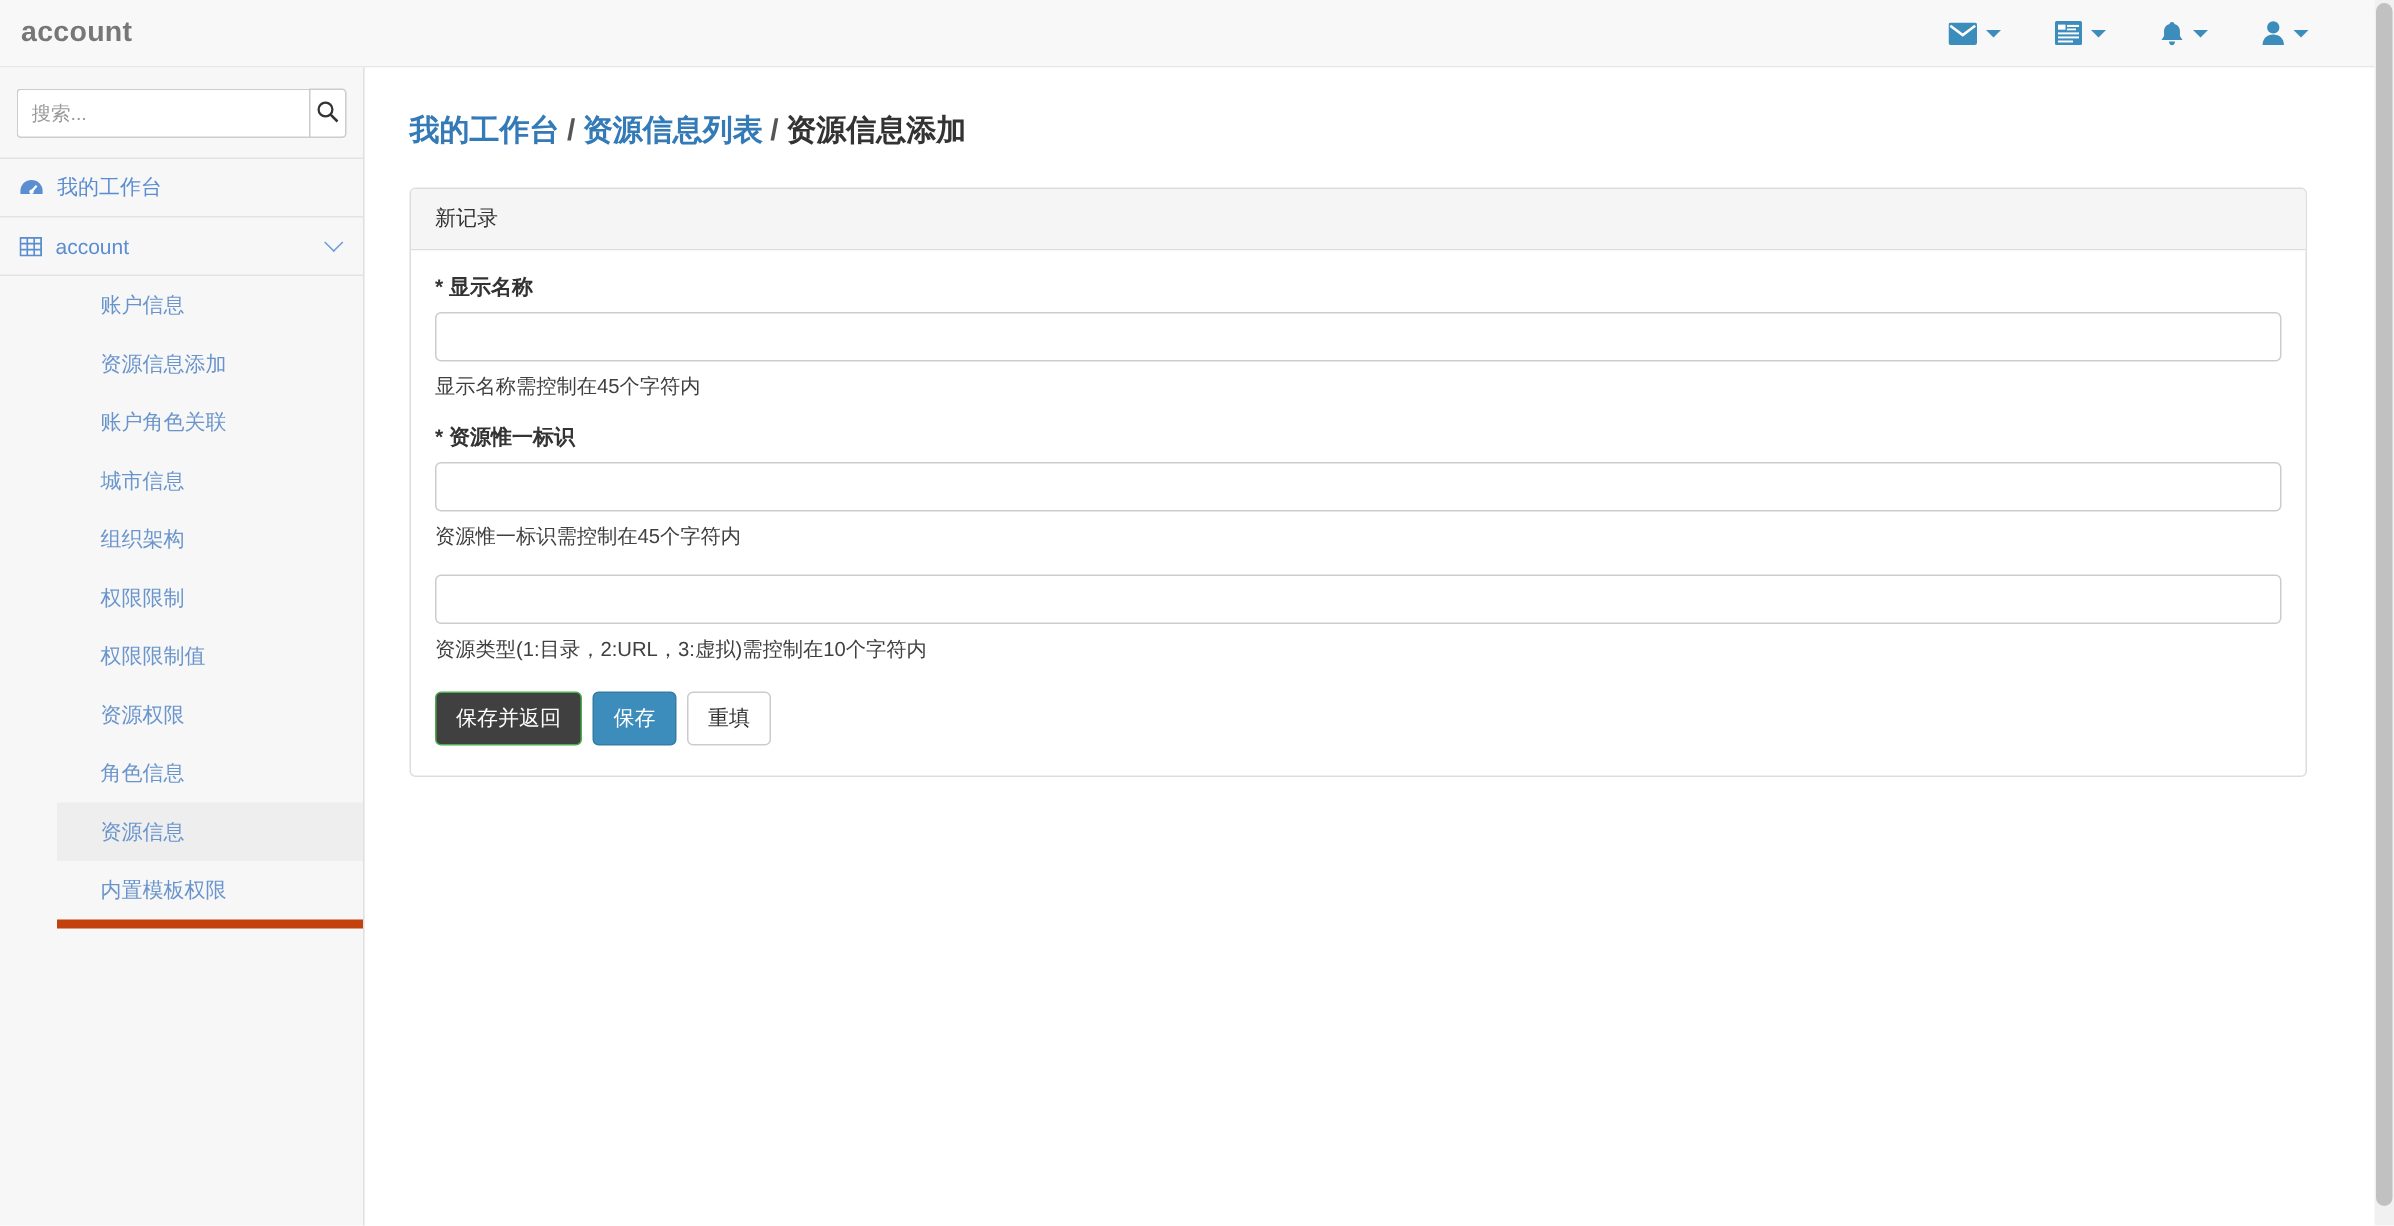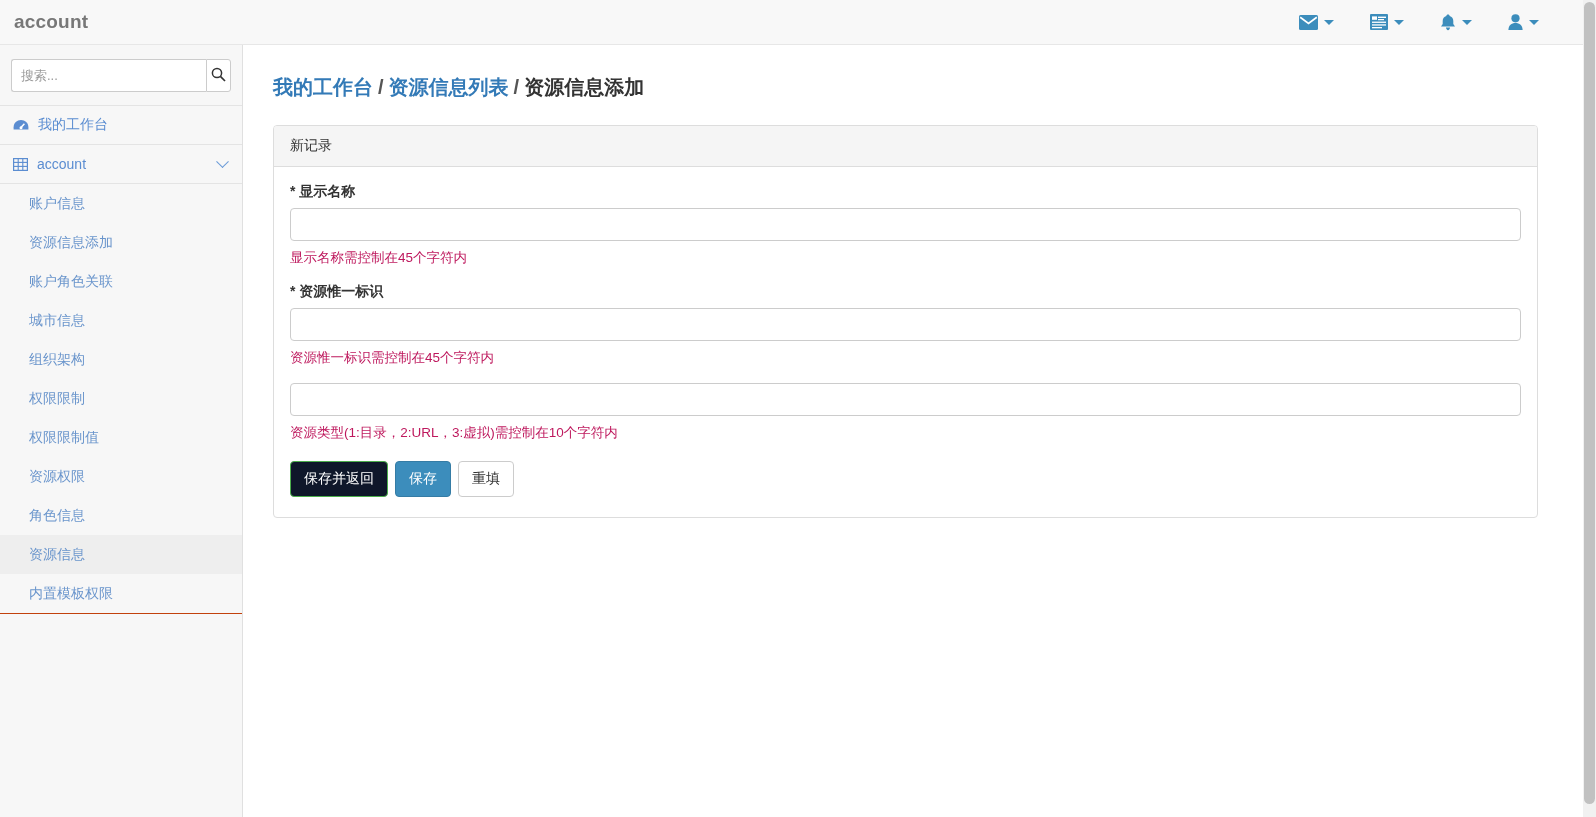--- a/index.html
+++ b/index.html
@@ -110,21 +110,21 @@
   }
   .menu-top .mi { margin-right: 9px; display: flex; align-items: center; }
   .menu-top.treeview { justify-content: space-between; padding-right: 15px; }
   .menu-top .left-grp { display: flex; align-items: center; }
   .chev {
     width: 9px; height: 9px;
     border-right: 1.6px solid #6a9bd8;
     border-bottom: 1.6px solid #6a9bd8;
     transform: rotate(45deg) translate(-2px,-2px);
   }
-  .submenu { border-bottom: 1px solid #c2410c; }
+  .submenu { border-bottom: 6px solid #c2410c; margin-left: 38px; }
   .submenu-item {
     height: 39px;
     line-height: 39px;
     padding-left: 29px;
     color: #6a95cc;
     font-size: 14px;
     cursor: pointer;
   }
   .submenu-item.active {
     background: #eeeeee;
@@ -183,35 +183,35 @@
     background: #ffffff;
     padding: 0 11px;
     font-size: 14px;
     color: #555555;
     outline: none;
     font-family: "Liberation Sans", "DejaVu Sans", sans-serif;
   }
   .help-block {
     margin: 8px 0 0 0;
     font-size: 13.5px;
-    color: #be185d;
+    color: #404040;
   }
 
   .btn-row { margin-top: 19px; display: flex; align-items: center; }
   .btn {
     border-radius: 4px;
     font-size: 14px;
     padding: 7px 13px;
     margin-right: 7px;
     cursor: pointer;
     border: 1px solid transparent;
     font-family: "Liberation Sans", "DejaVu Sans", sans-serif;
     line-height: 1.42;
   }
-  .btn-success { background: #0f172a; border-color: #4cae4c; color: #ffffff; }
+  .btn-success { background: #404040; border-color: #4cae4c; color: #ffffff; }
   .btn-primary { background: #3c8dbc; border-color: #357ca5; color: #ffffff; }
   .btn-default { background: #ffffff; border-color: #cccccc; color: #333333; }
 
   
   .scrollbar-track {
     position: absolute;
     top: 0; right: 0;
     width: 13px;
     height: 817px;
     background: #f1f1f1;

